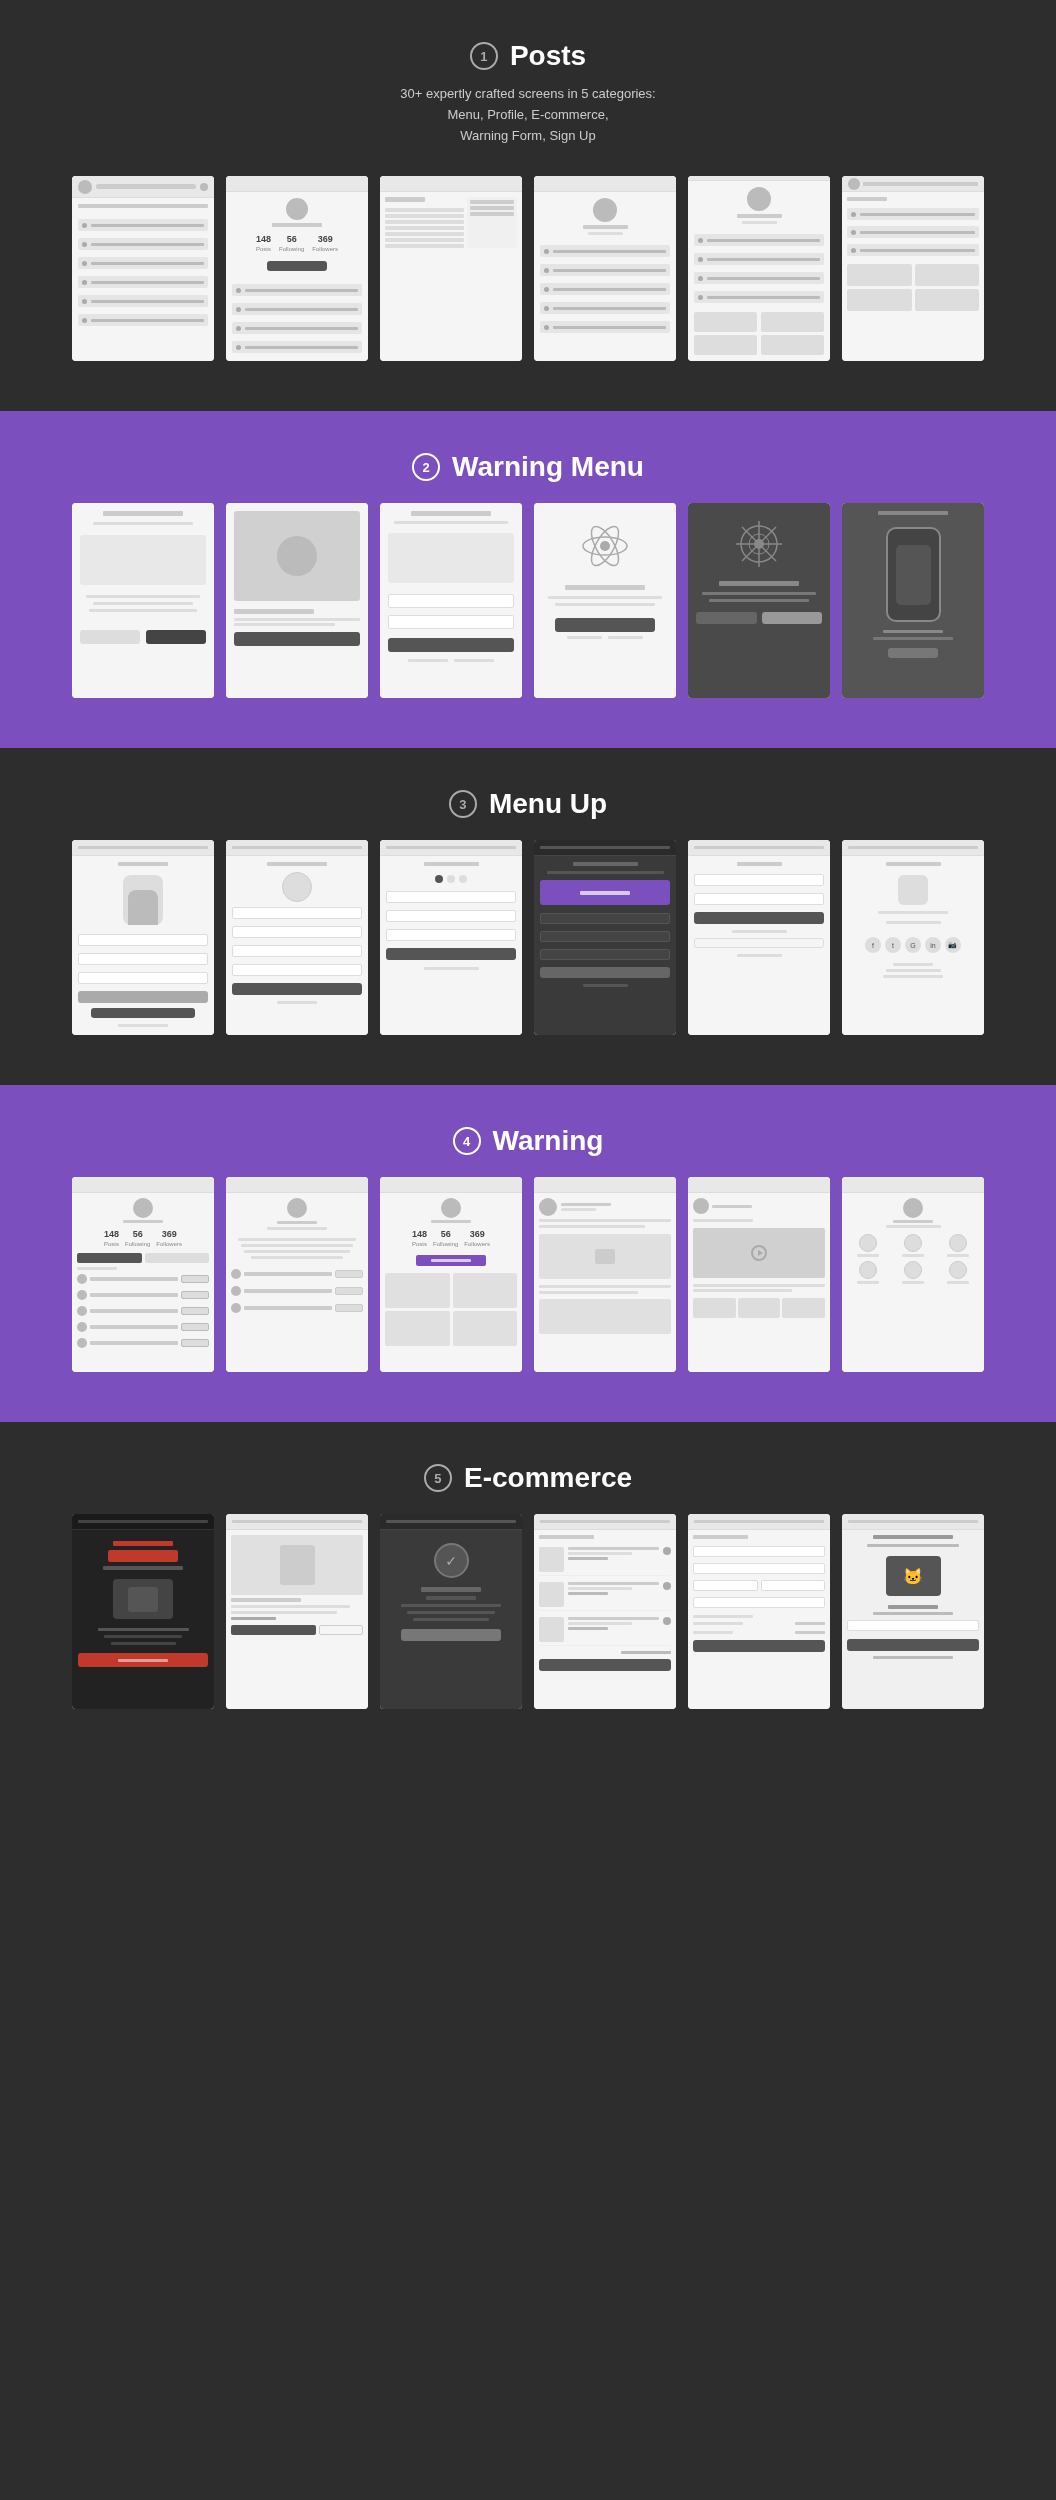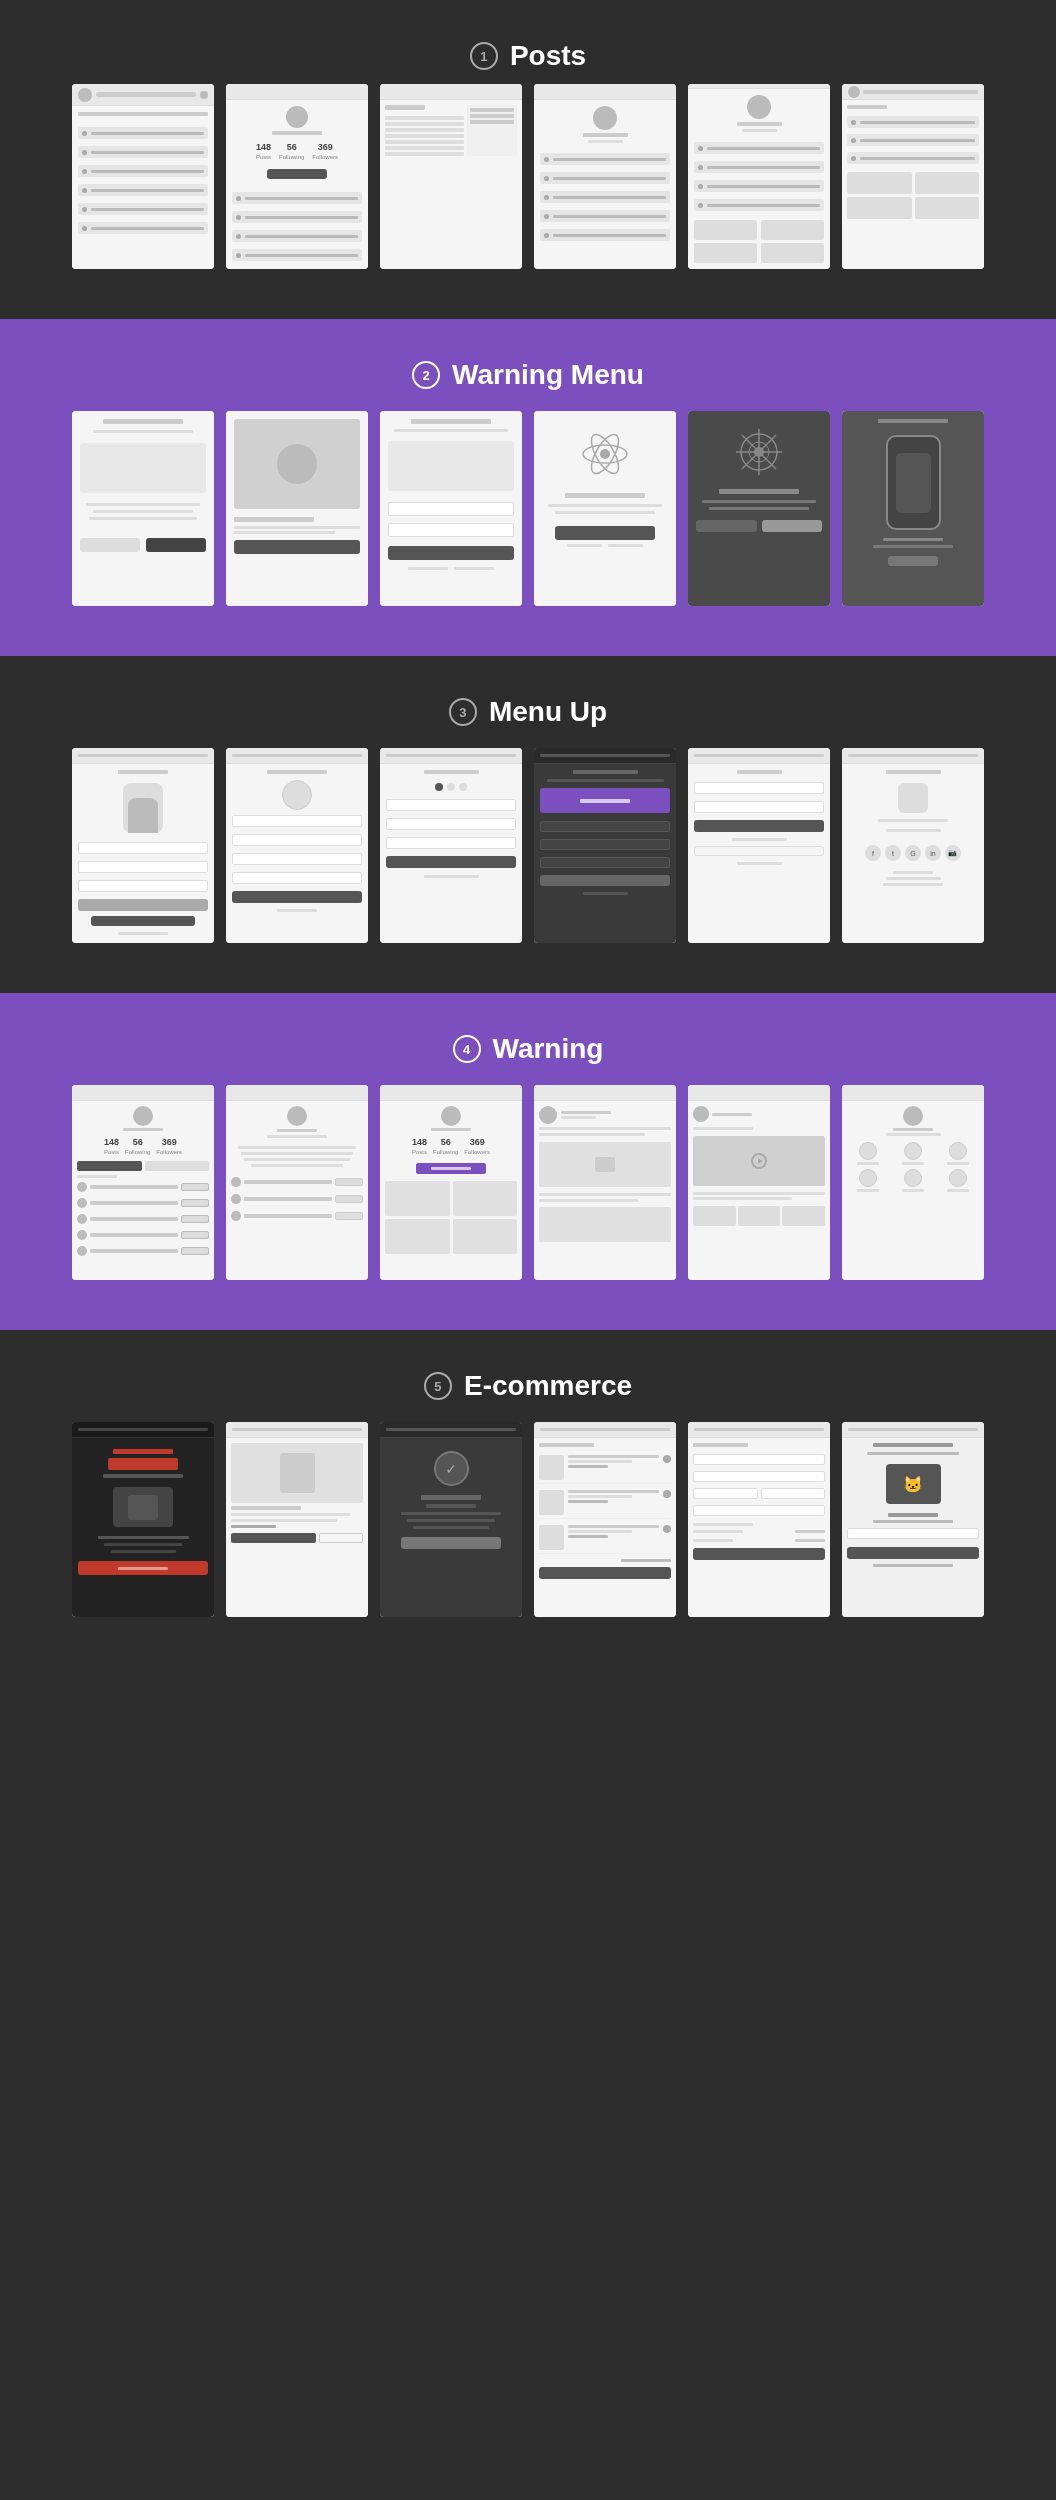--- a/index.html
+++ b/index.html
@@ -249,20 +249,21 @@
     }
   </style>
 </head>
 <body>
 
 <div class="section section-dark">
   <div class="section-header">
     <div class="section-number">1</div>
     <div class="section-title">Posts</div>
   </div>
+  <div class="section-subtitle">30+ expertly crafted screens in 5 categories:<br>Menu, Profile, E-commerce,<br>Warning Form, Sign Up</div>
   <div class="screens-row">
 
     <div class="screen-card screen-sm">
       <div class="mock-screen">
         <div class="mock-header">
           <div class="mock-avatar-small"></div>
           <div class="mock-name-bar"></div>
           <div style="width:8px;height:8px;border-radius:50%;background:#bbb;"></div>
         </div>
         <div class="mock-body" style="gap:3px;">

